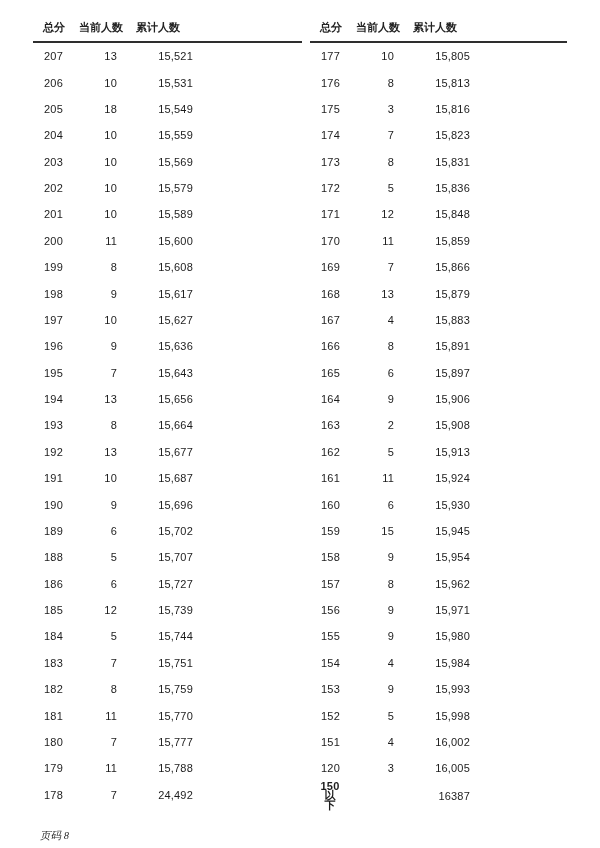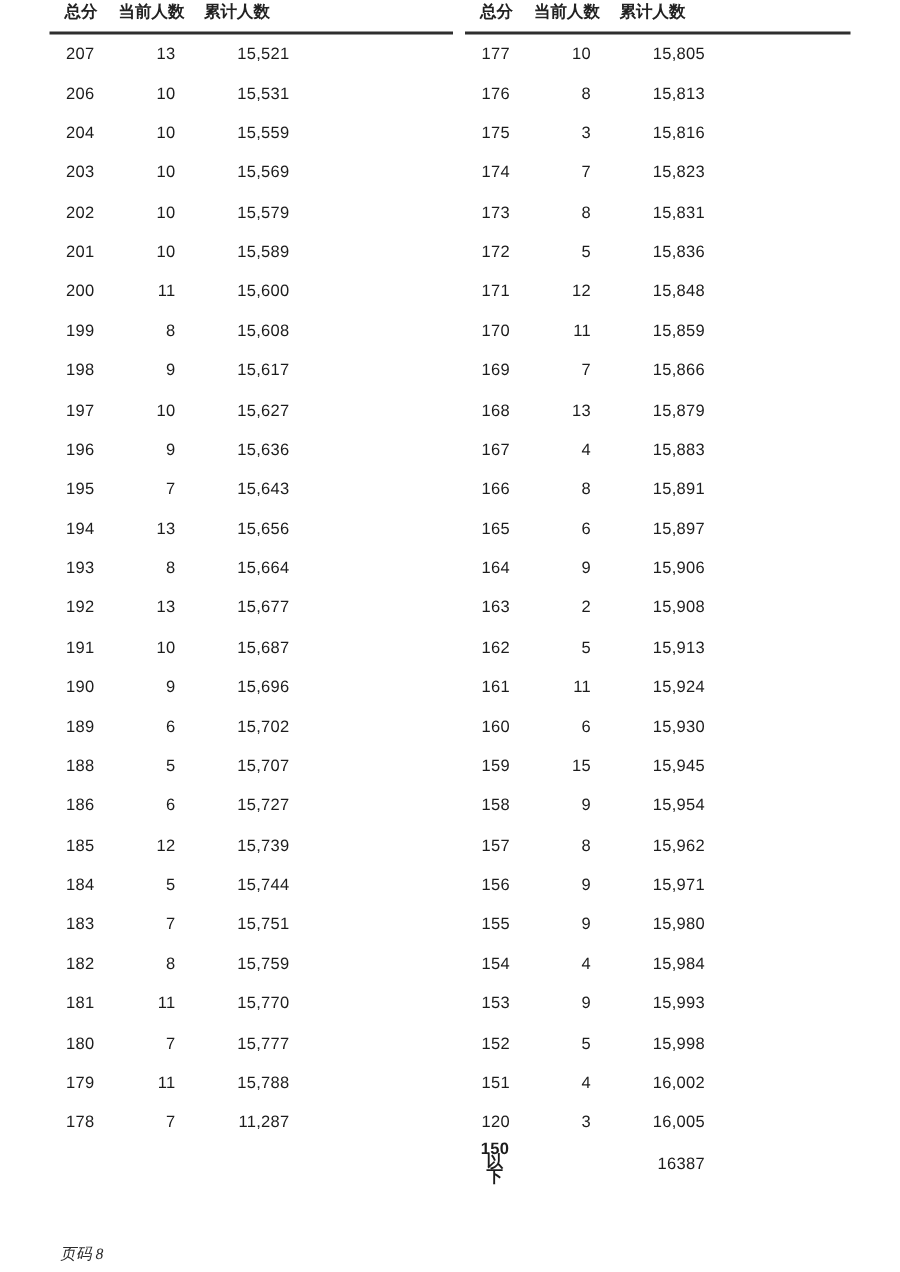--- a/index.html
+++ b/index.html
@@ -6,21 +6,21 @@
   * { box-sizing: border-box; }
   .page {
     position: relative;
     width: 600px;
     height: 848px;
     background: #ffffff;
     overflow: hidden;
     font-family: "Liberation Sans", "DejaVu Sans", sans-serif;
     color: #1c1c1c;
   }
-  .score-table { position: absolute; top: 0; }
+  .score-table { position: absolute; top: 20px; }
   .score-table.left  { left: 33px;  width: 269px; }
   .score-table.right { left: 310px; width: 257px; }
 
   .thead {
     display: flex;
     align-items: baseline;
     height: 14px;
     font-family: "Liberation Serif", "DejaVu Serif", serif;
     font-size: 11px;
     font-weight: bold;
@@ -89,20 +89,25 @@
           <span class="cell c0">207</span>
           <span class="cell c1">13</span>
           <span class="cell c2">15,521</span>
         </div>
         <div class="row">
           <span class="cell c0">206</span>
           <span class="cell c1">10</span>
           <span class="cell c2">15,531</span>
         </div>
         <div class="row">
+          <span class="cell c0">205</span>
+          <span class="cell c1">18</span>
+          <span class="cell c2">15,549</span>
+        </div>
+        <div class="row">
           <span class="cell c0">204</span>
           <span class="cell c1">10</span>
           <span class="cell c2">15,559</span>
         </div>
         <div class="row">
           <span class="cell c0">203</span>
           <span class="cell c1">10</span>
           <span class="cell c2">15,569</span>
         </div>
         <div class="row">
@@ -216,21 +221,21 @@
           <span class="cell c2">15,777</span>
         </div>
         <div class="row">
           <span class="cell c0">179</span>
           <span class="cell c1">11</span>
           <span class="cell c2">15,788</span>
         </div>
         <div class="row">
           <span class="cell c0">178</span>
           <span class="cell c1">7</span>
-          <span class="cell c2">11,287</span>
+          <span class="cell c2">24,492</span>
         </div>
       </div>
   </div>
 
   <div class="score-table right">
     <div class="thead">
       <span class="h0">总分</span>
       <span class="h1">当前人数</span>
       <span class="h2">累计人数</span>
     </div>

